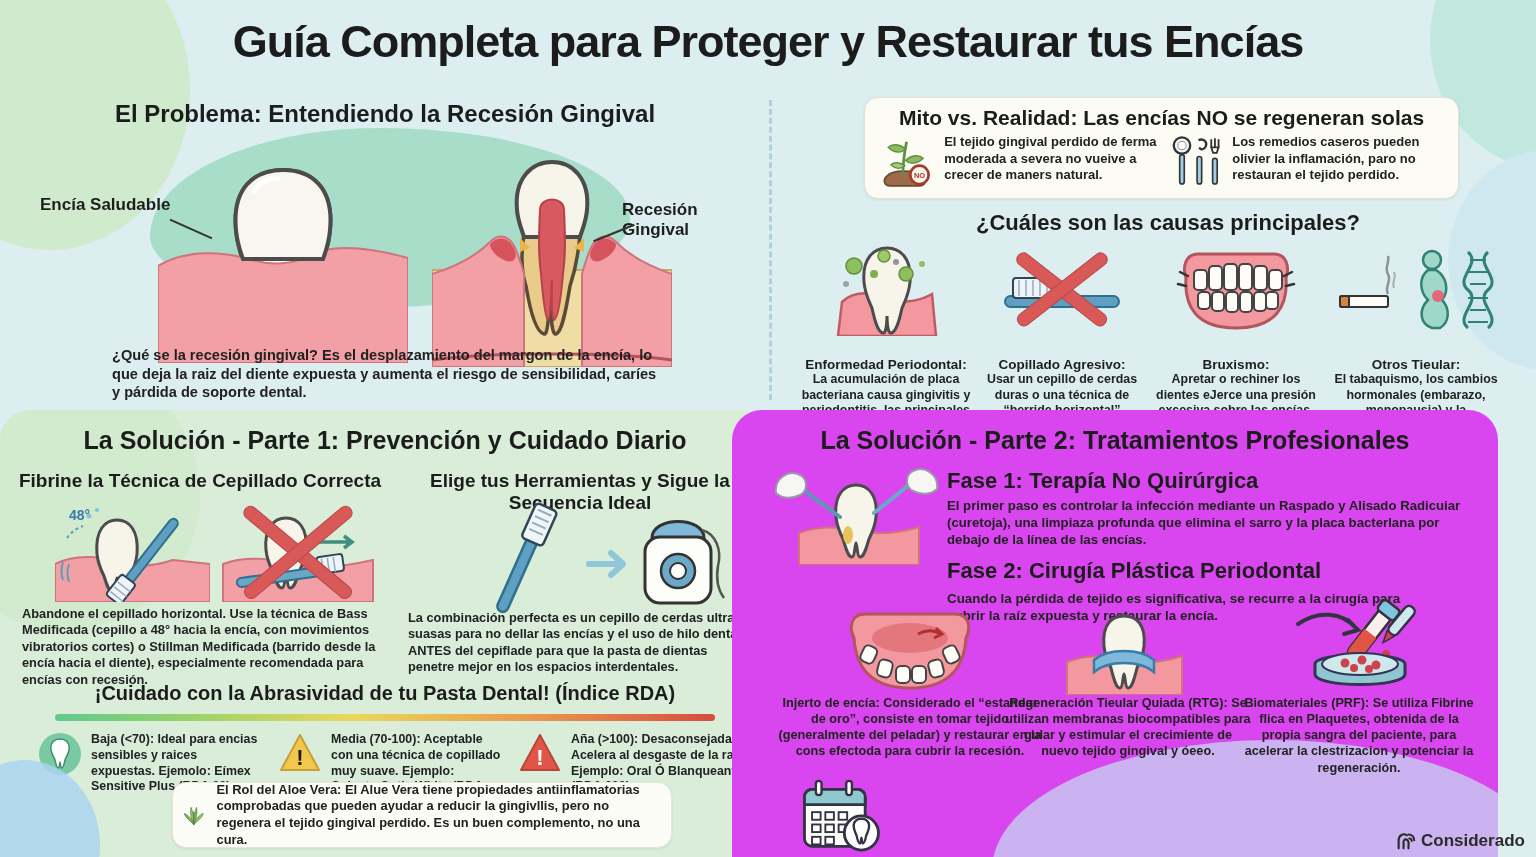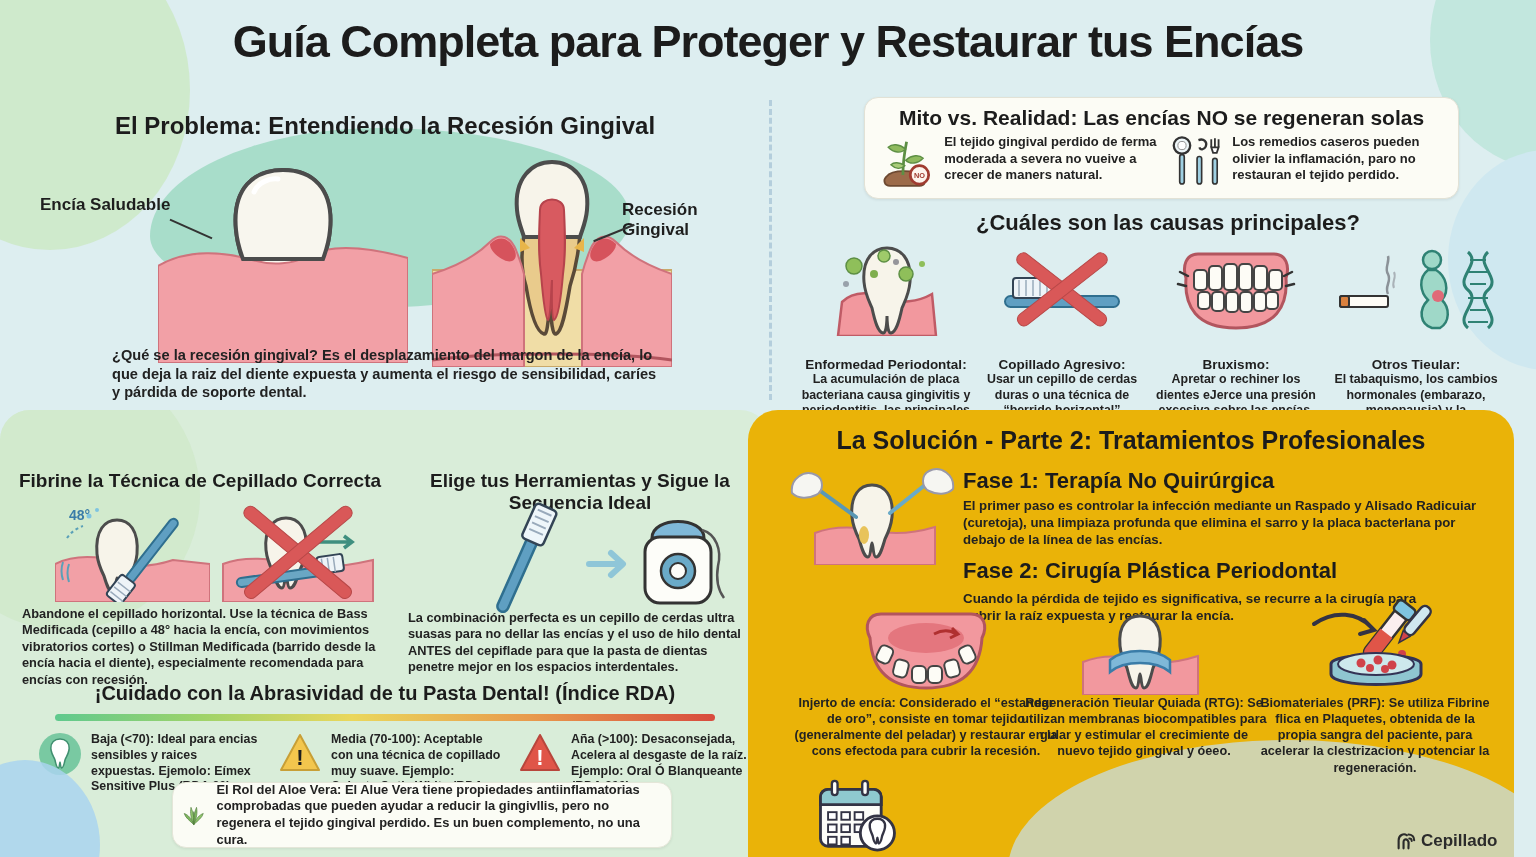--- a/index.html
+++ b/index.html
@@ -9,21 +9,21 @@
   .blob{position:absolute;border-radius:50%;}
   h1,h2,h3{margin:0;font-weight:bold;color:#1c1c1c;}
   .title{top:16px;left:0;width:100%;text-align:center;font-size:45px;letter-spacing:-1px;}
   .sec-h{font-size:24px;text-align:center;}
   .sub-h{font-size:19px;text-align:center;line-height:1.15;}
   .body-t{font-weight:bold;font-size:13px;line-height:1.28;color:#222;}
   .center{text-align:left;}
   .divider{position:absolute;left:769px;top:100px;height:300px;border-left:3px dashed #aac7d8;opacity:.8;}
   .panel{position:absolute;top:410px;height:447px;overflow:hidden;}
   .panel-left{left:0;width:770px;background:#d9edd9;border-radius:30px 30px 0 0;}
-  .panel-right{left:748px;width:766px;background:#eab308;border-radius:30px 30px 0 0;}
+  .panel-right{left:732px;width:766px;background:#d946ef;border-radius:30px 30px 0 0;}
   .mito-box{position:absolute;left:864px;top:97px;width:593px;height:100px;background:#fcfcf5;
     border:1px solid #e2e2d6;border-radius:14px;box-shadow:0 1px 3px rgba(0,0,0,.08);}
   .mito-item{position:absolute;top:36px;display:flex;gap:10px;align-items:flex-start;}
   .cause-col{position:absolute;top:242px;text-align:center;}
   .cause-icon{height:96px;display:flex;align-items:center;justify-content:center;}
   .cause-title{font-weight:bold;font-size:13.5px;margin-top:19px;}
   .cause-text{font-weight:bold;font-size:12.4px;line-height:1.26;color:#222;}
   .pointer{position:absolute;background:#333;height:2px;}
   .grad-bar{position:absolute;left:55px;top:304px;width:660px;height:7px;border-radius:4px;
     background:linear-gradient(90deg,#5fc98e 0%,#9ed36a 22%,#ead75c 45%,#e89a4d 72%,#d84b3e 100%);}
@@ -43,21 +43,21 @@
 
   <div class="blob" style="left:-90px;top:-70px;width:280px;height:320px;background:#cde9c6;opacity:.85;"></div>
   <div class="blob" style="left:1430px;top:-90px;width:240px;height:260px;background:#bfe6dc;opacity:.9;"></div>
   <div class="blob" style="left:1448px;top:150px;width:200px;height:220px;background:#cfe8f0;"></div>
   <div class="blob" style="left:150px;top:128px;width:480px;height:180px;background:#a8ddca;border-radius:48% 52% 55% 45%/60% 50% 50% 40%;"></div>
 
   <h1 class="abs title">Guía Completa para Proteger y Restaurar tus Encías</h1>
 
   <div class="divider"></div>
 
-  <h2 class="abs sec-h" style="left:0;top:112px;width:770px;">El Problema: Entendiendo la Recesión Gingival</h2>
+  <h2 class="abs sec-h" style="left:0;top:100px;width:770px;">El Problema: Entendiendo la Recesión Gingival</h2>
 
   <svg class="abs" style="left:158px;top:158px;" width="250" height="205" viewBox="0 0 250 205">
     <path d="M78,72 C74,30 96,12 125,12 C154,12 176,30 172,72 C170,94 163,106 158,120 C153,148 147,178 137,180 C129,182 128,146 125,146 C122,146 121,182 113,180 C103,178 97,148 92,120 C87,106 80,94 78,72 Z" fill="#f8f6ee" stroke="#4c4c4c" stroke-width="4"></path>
     <path d="M0,108 C30,90 68,94 94,102 C114,108 136,106 150,98 C176,84 214,90 250,100 L250,205 L0,205 Z" fill="#f2a0a6" stroke="#cf737c" stroke-width="2"></path>
     <path d="M78,72 C74,30 96,12 125,12 C154,12 176,30 172,72 C171,84 168,93 165,101 L85,101 C82,93 79,84 78,72 Z" fill="#f8f6ee" stroke="#4c4c4c" stroke-width="4"></path>
     <path d="M96,34 C100,24 112,20 120,21" fill="none" stroke="#ffffff" stroke-width="5" stroke-linecap="round"></path>
   </svg>
 
   <svg class="abs" style="left:432px;top:152px;" width="240" height="215" viewBox="0 0 240 215">
     <rect y="118" width="240" height="97" fill="#f0dda6" stroke="#c9a96a" stroke-width="2"></rect>
@@ -194,20 +194,21 @@
         <path d="M132,8 C146,20 118,34 132,46 C146,58 118,72 132,84 M152,8 C138,20 166,34 152,46 C138,58 166,72 152,84" fill="none" stroke="#2f8274" stroke-width="3"></path>
         <path d="M134,16 H150 M132,28 H152 M134,40 H150 M132,54 H152 M134,66 H150 M132,78 H152" stroke="#2f8274" stroke-width="2"></path>
       </svg>
     </div>
     <div class="cause-title">Otros Tieular:</div>
     <div class="cause-text">El tabaquismo, los cambios hormonales (embarazo, menopausia) y la predisposición genética aumentan la vuinerabilidad.</div>
   </div>
 
   <div class="panel panel-left">
     <div class="blob" style="left:-70px;top:-50px;width:270px;height:270px;background:#cfe8c9;opacity:.8;"></div>
+    <h2 class="abs" style="left:0;top:16px;width:100%;text-align:center;font-size:25px;">La Solución - Parte 1: Prevención y Cuidado Diario</h2>
 
     <h3 class="abs sub-h" style="left:15px;top:60px;width:370px;">Fibrine la Técnica de Cepillado Correcta</h3>
     <h3 class="abs sub-h" style="left:405px;top:60px;width:350px;">Elige tus Herramientas y Sigue la Secuencia Ideal</h3>
 
     <svg class="abs" style="left:55px;top:92px;" width="155" height="100" viewBox="0 0 155 100">
       <path d="M0,62 C20,52 45,54 62,60 C80,66 100,64 118,58 L155,62 L155,100 L0,100 Z" fill="#f2a0a6" stroke="#cf737c" stroke-width="2"></path>
       <path d="M42,52 C40,28 50,18 62,18 C74,18 84,28 82,52 C81,62 78,68 75,74 C72,84 70,90 66,90 C63,90 63,76 62,76 C61,76 61,90 58,90 C54,90 52,84 49,74 C46,68 43,62 42,52 Z" fill="#f7f4ea" stroke="#4c4c4c" stroke-width="3"></path>
       <g transform="rotate(-52 95 52)">
         <rect x="60" y="47" width="78" height="9" rx="4.5" fill="#5f9fc2" stroke="#2f6f8f" stroke-width="2"></rect>
         <rect x="36" y="42" width="26" height="18" rx="3" fill="#eef4f8" stroke="#345" stroke-width="2"></rect>
@@ -399,16 +400,16 @@
 
   <div class="blob" style="left:-50px;top:760px;width:150px;height:170px;background:#a9d3ee;opacity:.85;"></div>
 
   <div class="watermark">
     <svg width="20" height="18" viewBox="0 0 24 22">
       <path d="M3,20 L3,10 C3,4 9,1 13,4" fill="none" stroke="#2b2b2b" stroke-width="2.6" stroke-linecap="round"></path>
       <path d="M9,20 L9,12 C9,9 12,8 14,10 C16,12 15,14 15,20" fill="none" stroke="#2b2b2b" stroke-width="2.6" stroke-linecap="round"></path>
       <path d="M15,3 C19,3 22,6 22,10" fill="none" stroke="#2b2b2b" stroke-width="2.6" stroke-linecap="round"></path>
       <path d="M16,8 C18,8 19,9 19,11" fill="none" stroke="#2b2b2b" stroke-width="2.4" stroke-linecap="round"></path>
     </svg>
-    <span>Cepillado</span>
+    <span>Considerado</span>
   </div>
 
 </div>
 
 </body></html>

